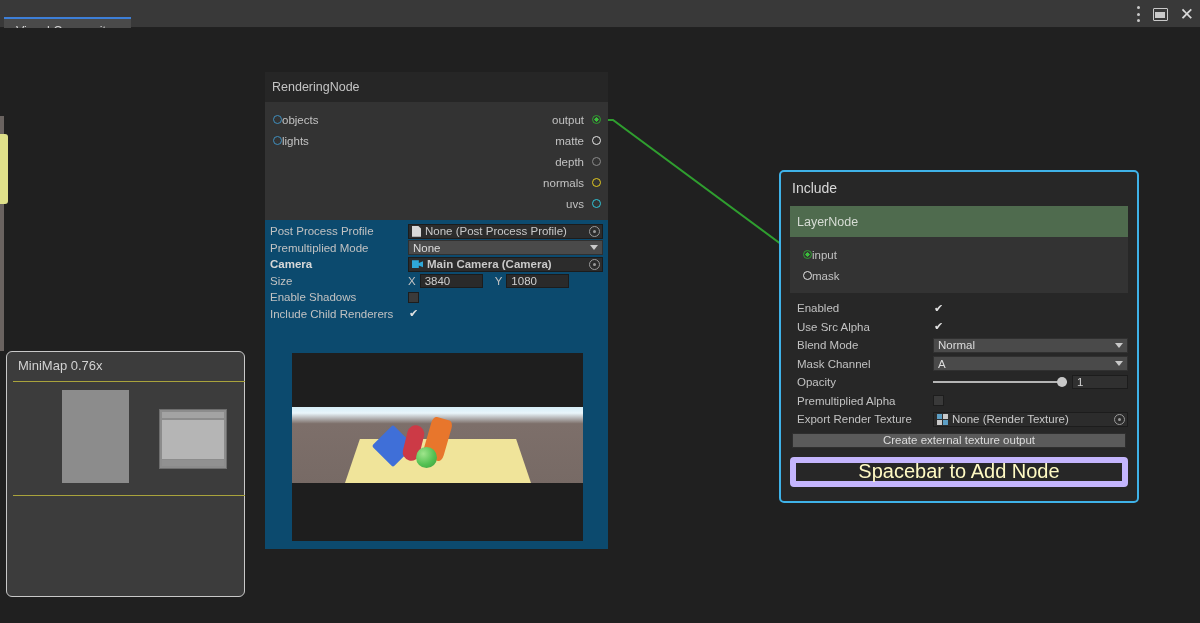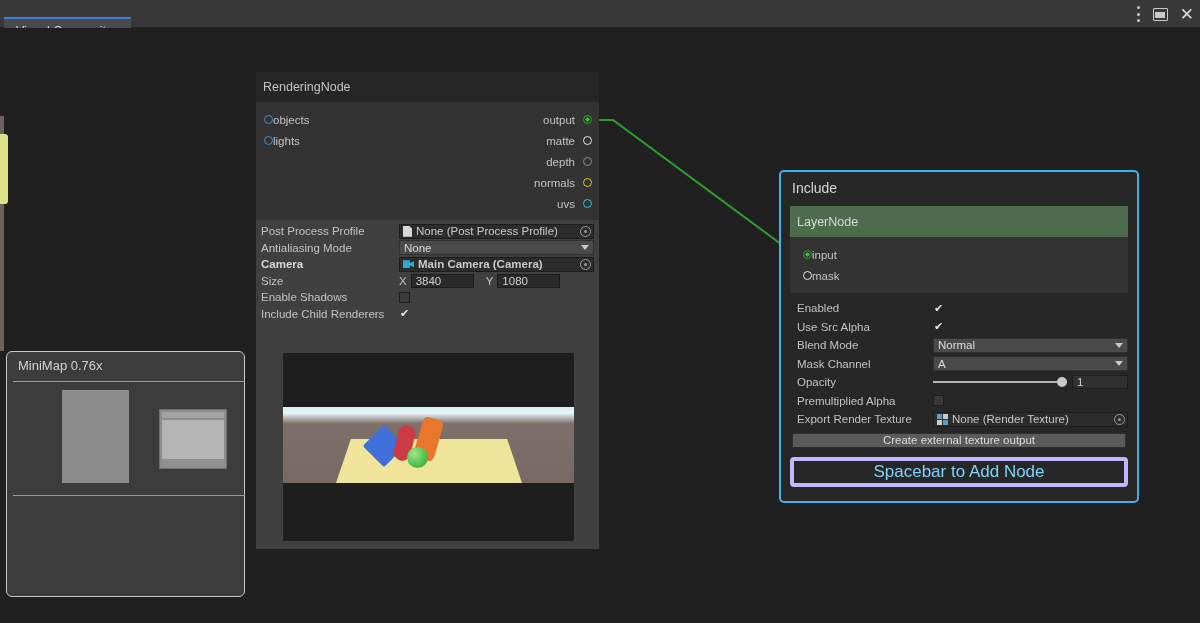--- a/index.html
+++ b/index.html
@@ -51,21 +51,21 @@
   
   .edge-node {
     position: absolute; left: -14px; top: 106px; width: 22px; height: 70px;
     background: #dfe08a; border-radius: 3px;
   }
   .edge-node-strip {
     position: absolute; left: 0px; top: 88px; width: 4px; height: 235px; background: #6a6360;
   }
 
   
-  .node { position: absolute; background: #404040; }
+  .node { position: absolute; background: #0c4a6e; margin-left: 9px; }
   .node-header {
     height: 30px; background: #262626; color: #c4c4c4;
     font-size: 12.5px; display: flex; align-items: center; padding-left: 7px;
   }
   .ports {
     display: flex; background: #333333; position: relative;
   }
   .ports-in, .ports-out { padding: 7px 0; }
   .ports-in { width: 174px; }
   .ports-out { flex: 1; }
@@ -209,22 +209,22 @@
     font-size: 11.5px; color: #d2d2d2; padding: 0 4px; display: flex; align-items: center;
     margin-left: 5px;
   }
 
   .wide-btn {
     margin: 4px 2px 0 2px; height: 15px; background: #5a5a5a; border: 1px solid #2e2e2e;
     color: #dcdcdc; font-size: 11.5px; display: flex; align-items: center; justify-content: center;
   }
   .add-node-btn {
     margin-top: 9px; height: 30px; background: transparent;
-    border: 4px solid #c4b5fd; border-radius: 4px;
-    color: #7dd3fc; font-size: 17px; display: flex; align-items: center; justify-content: center;
+    border: 6px solid #c4b5fd; border-radius: 4px;
+    color: #fef9c3; font-size: 20px; display: flex; align-items: center; justify-content: center;
   }
 
   
   #minimap {
     position: absolute; left: 6px; top: 323px; width: 239px; height: 246px;
     background: #3c3c3c; border: 1px solid #c9c9c9; border-radius: 6px;
   }
   .mm-title { font-size: 13px; color: #d2d2d2; padding: 6px 0 0 11px; }
   .mm-view {
     position: absolute; left: 6px; top: 29px; width: 232px; height: 115px;
@@ -321,21 +321,21 @@
               <span class="fileicon"></span>
               <span class="oname">None (Post Process Profile)</span>
               <span class="picker">
                   <i></i>
                 </span>
             </span>
           </span>
         </div>
 
         <div class="row">
-          <span class="lbl">Antialiasing Mode</span>
+          <span class="lbl">Premultiplied Mode</span>
           <span class="fld">
             <span class="dropdown">
               <span class="dval">None</span>
               <span class="caret"></span>
             </span>
           </span>
         </div>
 
         <div class="row bold">
           <span class="lbl">Camera</span>

